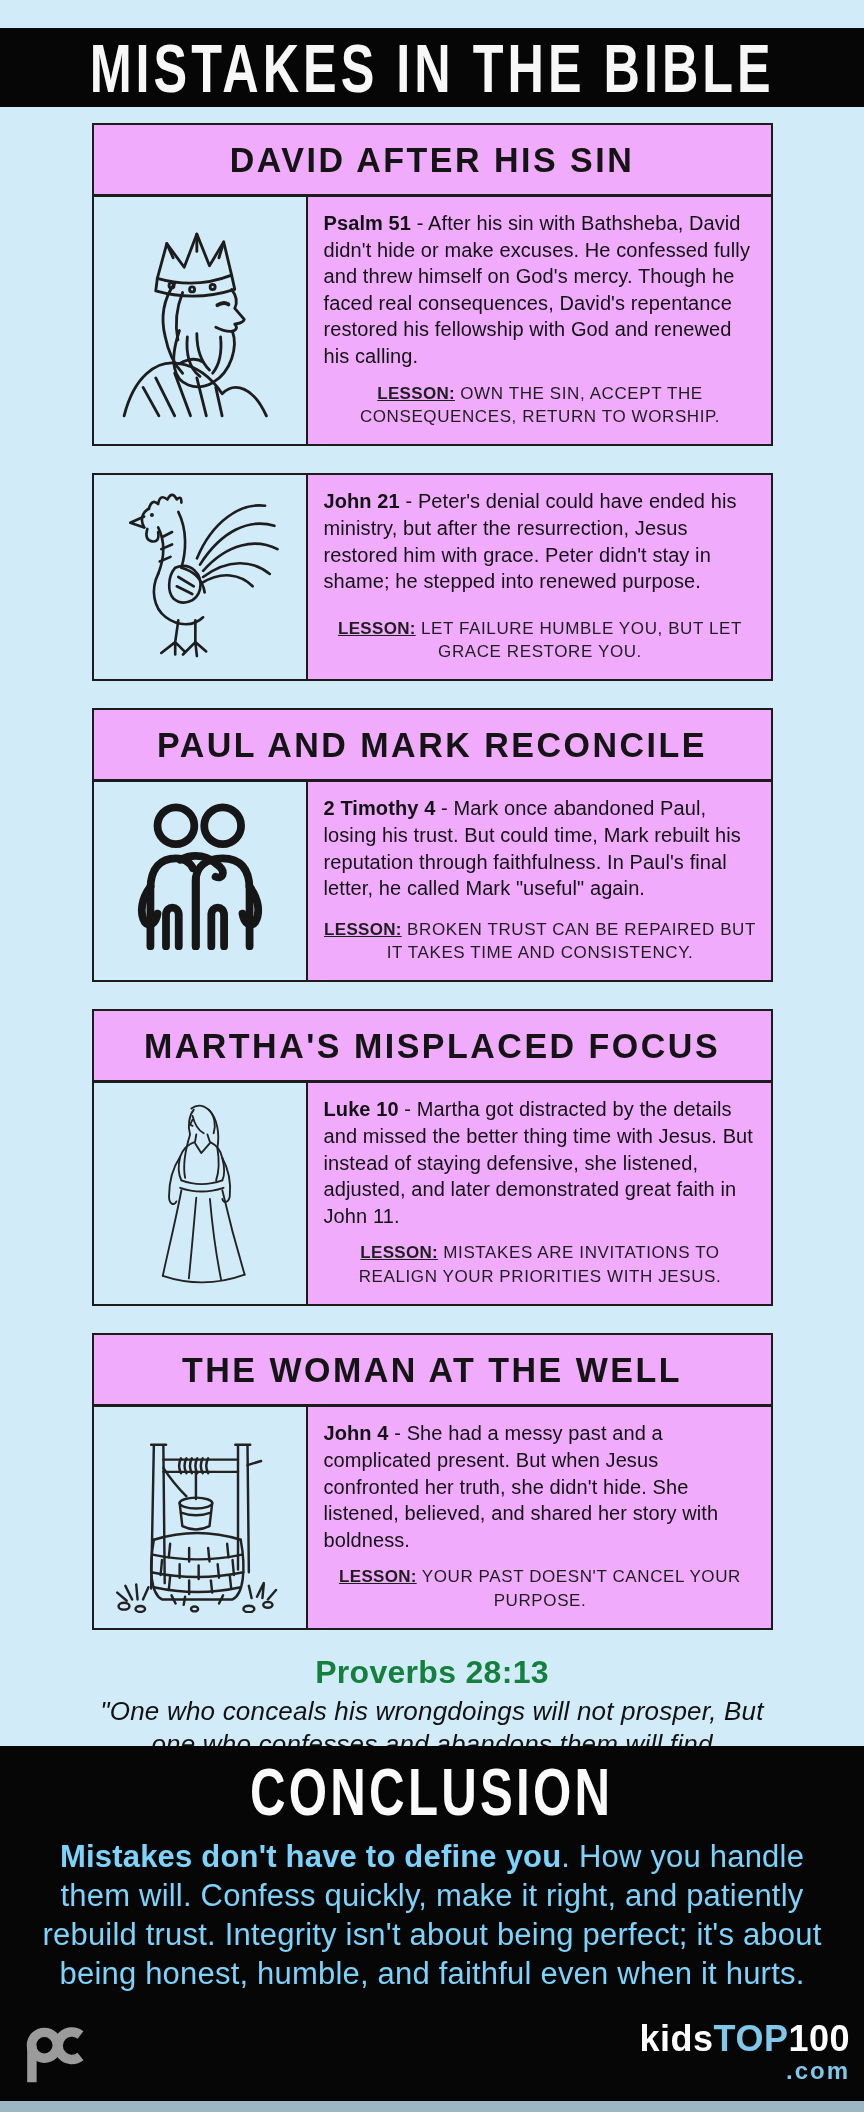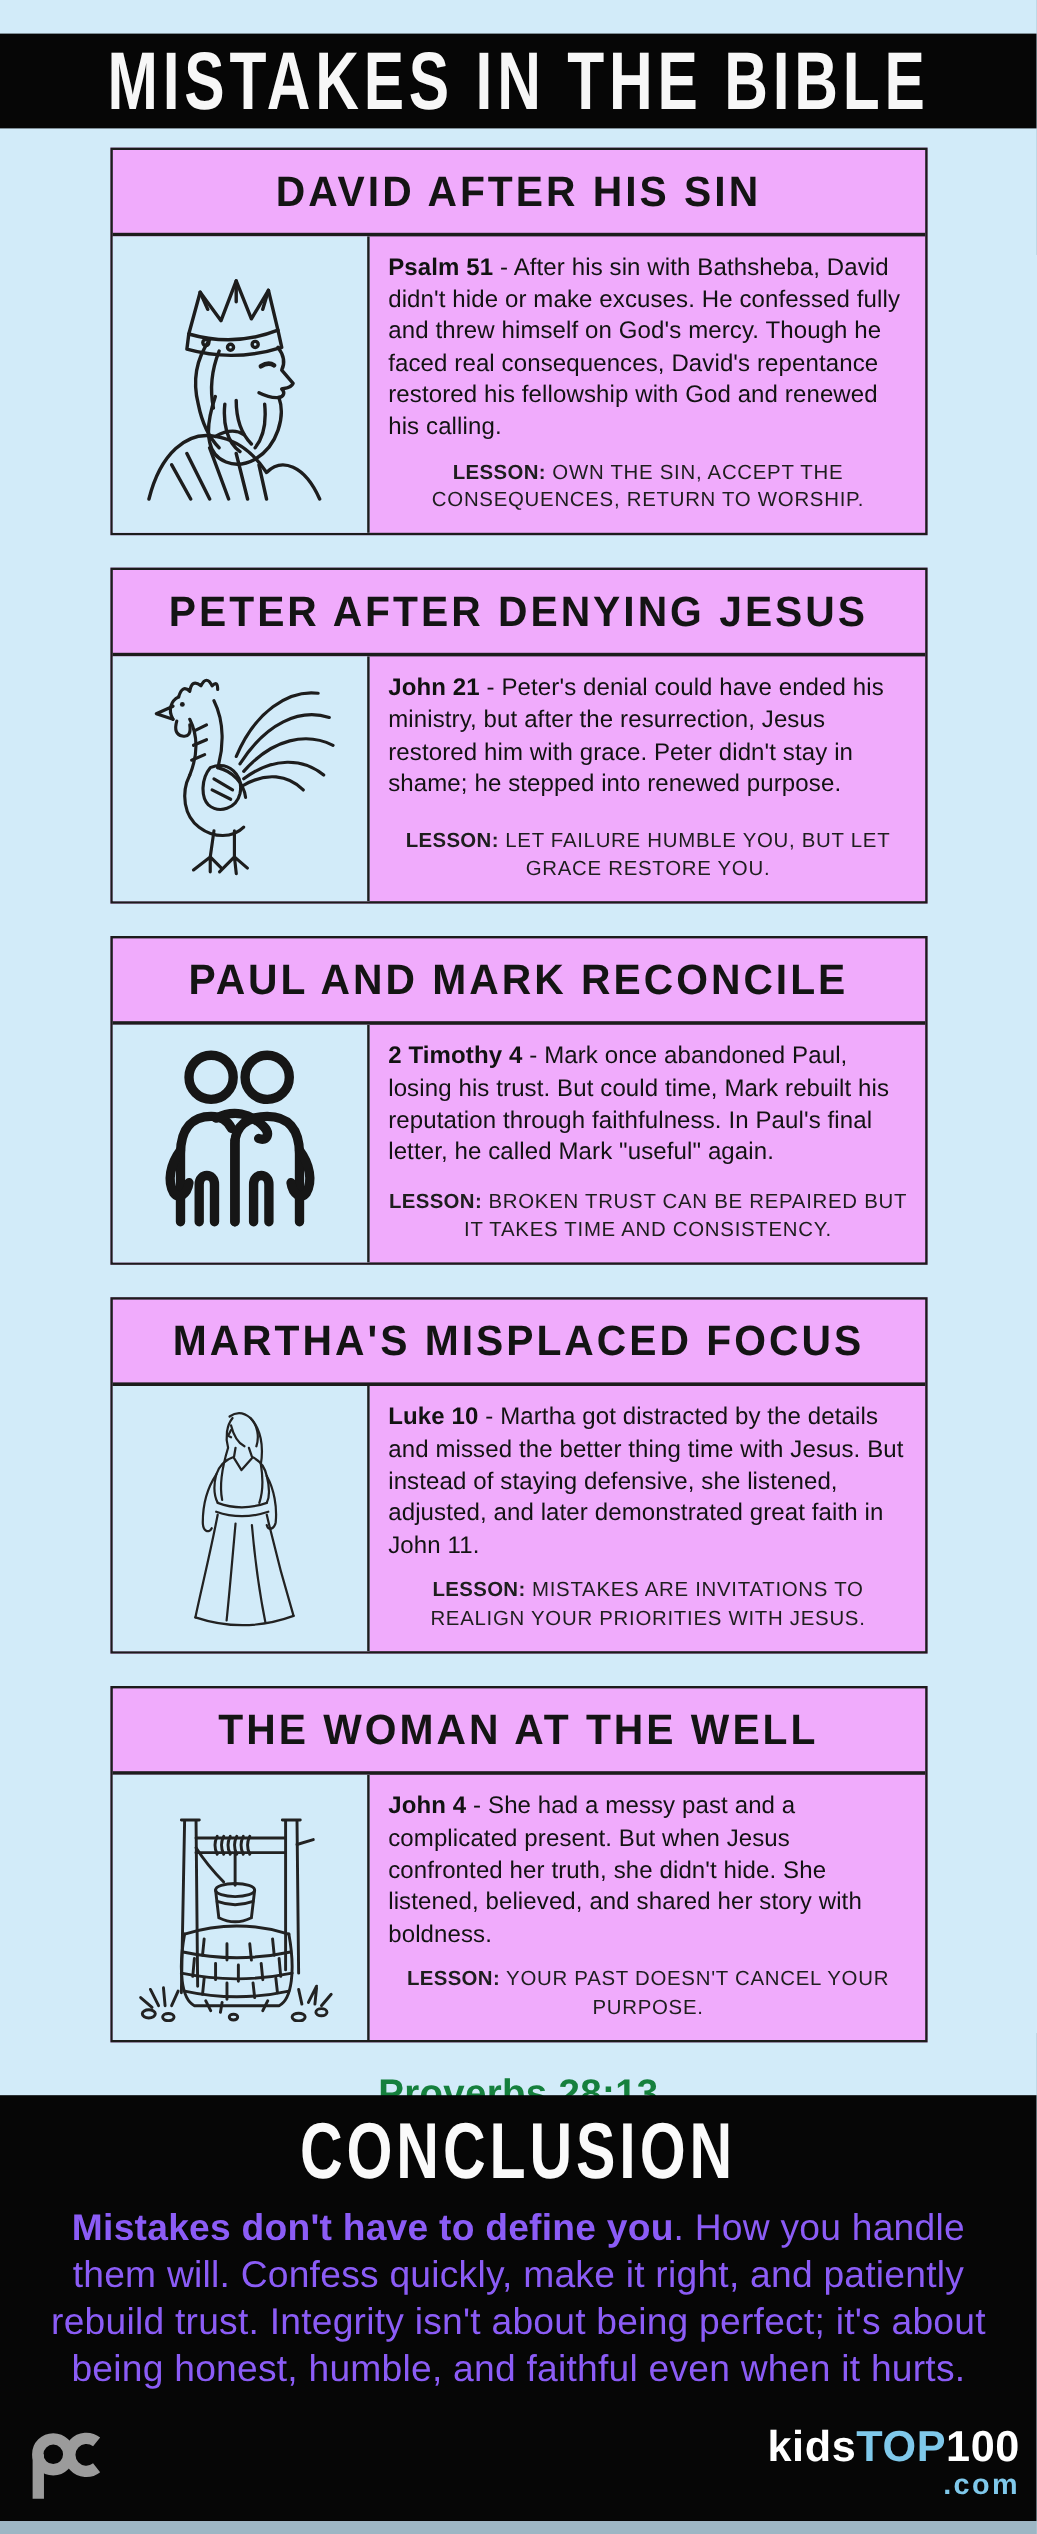--- a/index.html
+++ b/index.html
@@ -78,21 +78,21 @@
   .lesson {
     margin-top: auto;
     padding-top: 12px;
     padding-bottom: 4px;
     text-align: center;
     font-size: 17px;
     line-height: 1.38;
     letter-spacing: 0.6px;
     color: #1e1e1e;
   }
-  .lesson .lesson-label { font-weight: 700; letter-spacing: 0.3px; }
+  .lesson .lesson-label { font-weight: 700; letter-spacing: 0.3px; text-decoration: underline; }
 
   .card-body-1 { min-height: 212px; }
   .card-body-2 { min-height: 204px; }
   .card-body-3 { min-height: 198px; }
   .card-body-4 { min-height: 198px; }
   .card-body-5 { min-height: 200px; }
 
   
   .verse-block { margin-top: 24px; text-align: center; }
   .verse-reference {
@@ -119,21 +119,21 @@
     font-size: 60px;
     font-weight: 600;
     letter-spacing: 4px;
     transform: scale(0.82, 1.1);
     white-space: nowrap;
     margin-bottom: 6px;
   }
   .conclusion-par {
     width: 820px; margin: 4px auto 0 auto;
     font-size: 31px; line-height: 1.26; letter-spacing: 0.2px;
-    color: #8b5cf6;
+    color: #7dd3fc;
   }
   .conclusion-par .lead { font-weight: 700; }
 
   .footer-row {
     position: absolute; left: 0; right: 0; bottom: 0;
     height: 86px;
     display: flex; align-items: center; justify-content: space-between;
     padding: 0 14px 10px 16px;
   }
   .pc-logo { width: 86px; height: 64px; }
@@ -200,23 +200,20 @@
           </p>
           <p class="lesson">
             <span class="lesson-label">LESSON:</span>
             <span>OWN THE SIN, ACCEPT THE CONSEQUENCES, RETURN TO WORSHIP.</span>
           </p>
         </div>
       </div>
     </div>
 
     <div class="card">
-      <div class="card-header">
-        <span class="card-title">PETER AFTER DENYING JESUS</span>
-      </div>
       <div class="card-body card-body-2">
         <div class="cell-image">
           <svg class="illu" width="186" height="180" viewBox="0 0 120 116" fill="none" stroke="#1d1d1d" stroke-width="1.7" stroke-linecap="round" stroke-linejoin="round">
 
             <path d="M27,14 q2,-7 6,-3 q1,-7 6,-3 q3,-6 6,0 q3,-3 3,2"></path>
 
             <path d="M27,14 C23,16 21,21 24,26"></path>
             <path d="M24,19 L15,23 L24,26"></path>
 
             <path d="M26,27 q-2,7 3,8 q5,1 4,-6"></path>

